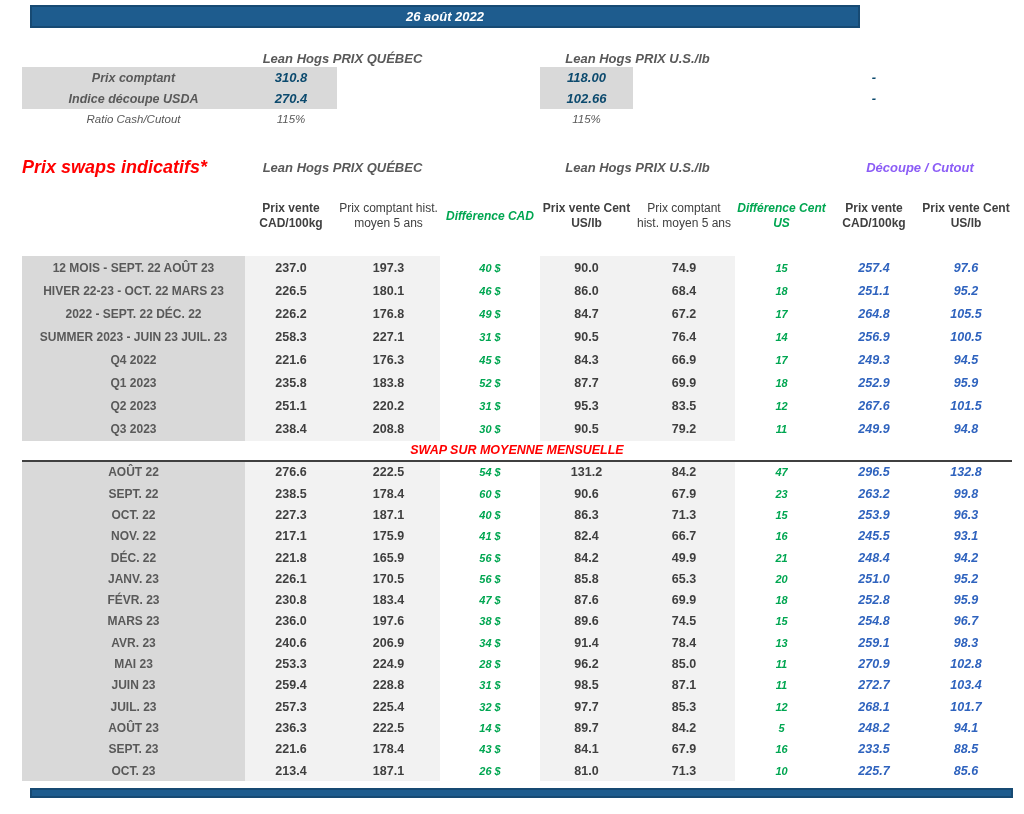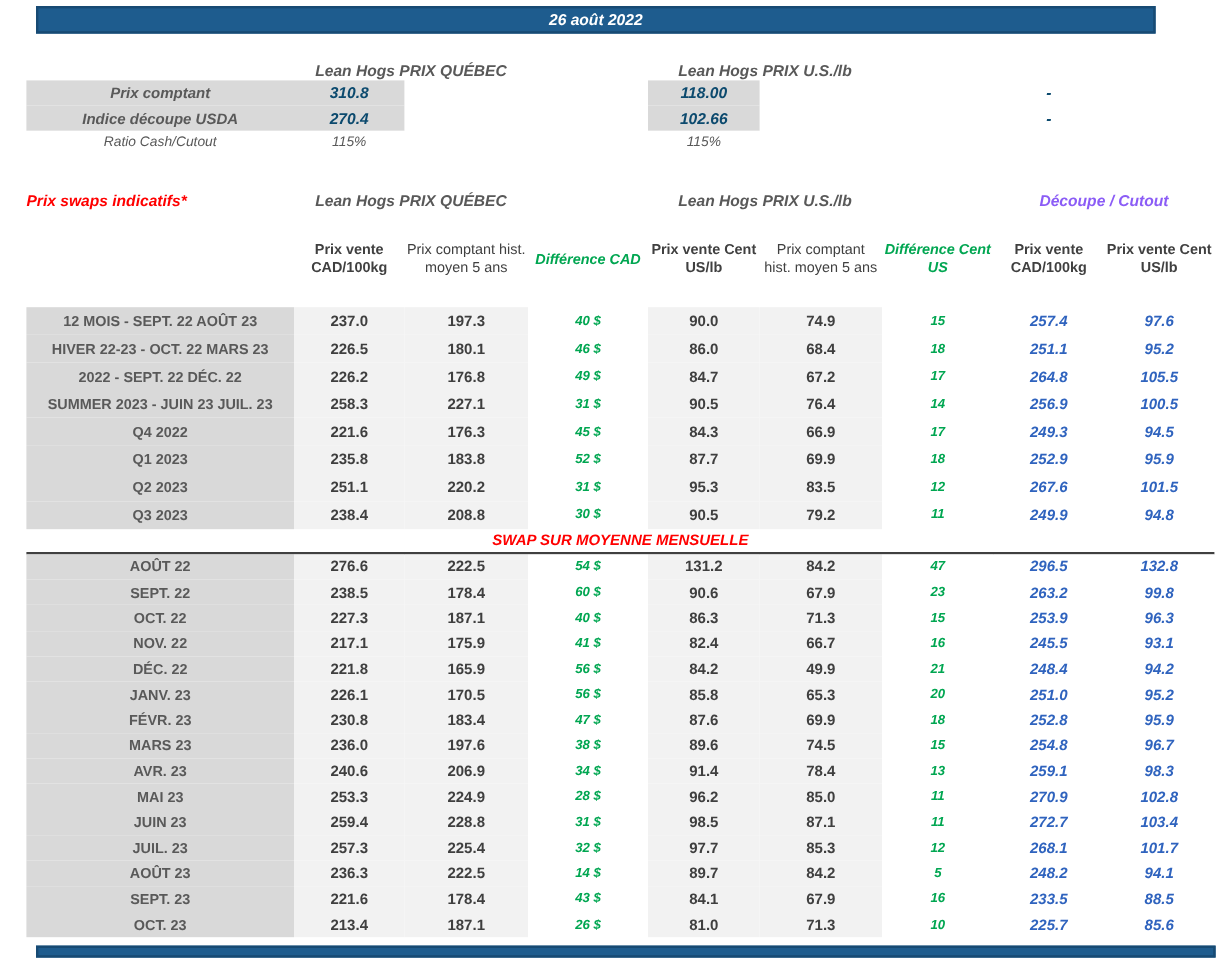--- a/index.html
+++ b/index.html
@@ -1,20 +1,20 @@
 <!DOCTYPE html>
 <html><head>
 <meta charset="utf-8">
 <style>
   * { margin:0; padding:0; box-sizing:border-box; }
   html,body { width:1024px; height:814px; background:#ffffff; overflow:hidden;
     font-family:"Liberation Sans", sans-serif; }
 
   
-  .top-bar { margin:5px 0 0 30px; width:933px; height:23px; background:#1E5C8E;
+  .top-bar { margin:5px 0 0 30px; width:830px; height:23px; background:#1E5C8E;
     border:2px solid #174A73; display:flex; align-items:center; justify-content:center; }
   .top-bar-text { color:#ffffff; font-size:13px; font-weight:bold; font-style:italic; }
   .bottom-bar { margin:7px 0 0 30px; width:983px; height:10px; background:#1E5C8E;
     border:2px solid #174A73; }
 
   
   .grid { display:grid; margin-left:22px; width:990px;
     grid-template-columns:223px 92px 103px 100px 93px 102px 93px 92px 92px; }
   .cell { display:flex; align-items:center; justify-content:center; }
 
@@ -29,21 +29,21 @@
   .sp-val-us { grid-column:5; background:#D9D9D9; }
   .sp-dash { grid-column:8; background:#ffffff; }
   .sp-val { font-size:13px; font-weight:bold; font-style:italic; color:#0c4a6e; }
   .r2 { grid-row:2; } .r3 { grid-row:3; } .r4 { grid-row:4; }
   .ratio { background:#ffffff !important; font-size:11.5px; font-weight:normal;
     font-style:italic; color:#595959; }
 
   
   .swaps-head { margin-top:30px; grid-template-rows:18px; }
   .swaps-title { grid-column:1; justify-content:flex-start; color:#FF0000;
-    font-size:13px; font-weight:bold; font-style:italic; }
+    font-size:18px; font-weight:bold; font-style:italic; }
   .sw-qch { grid-column:2/4; } .sw-ush { grid-column:5/7; }
   .sw-cut { grid-column:8/10; color:#8b5cf6; font-size:13px; font-weight:bold; font-style:italic; }
 
   
   .col-heads { margin-top:8px; grid-template-rows:64px; }
   .ch { font-size:12px; color:#404040; text-align:center; line-height:1.25; padding:0 2px; }
   .ch-bold { font-weight:bold; }
   .ch-green { color:#00A651; font-weight:bold; font-style:italic; }
   .ch1{grid-column:2;} .ch2{grid-column:3;} .ch3{grid-column:4;} .ch4{grid-column:5;}
   .ch5{grid-column:6;} .ch6{grid-column:7;} .ch7{grid-column:8;} .ch8{grid-column:9;}

